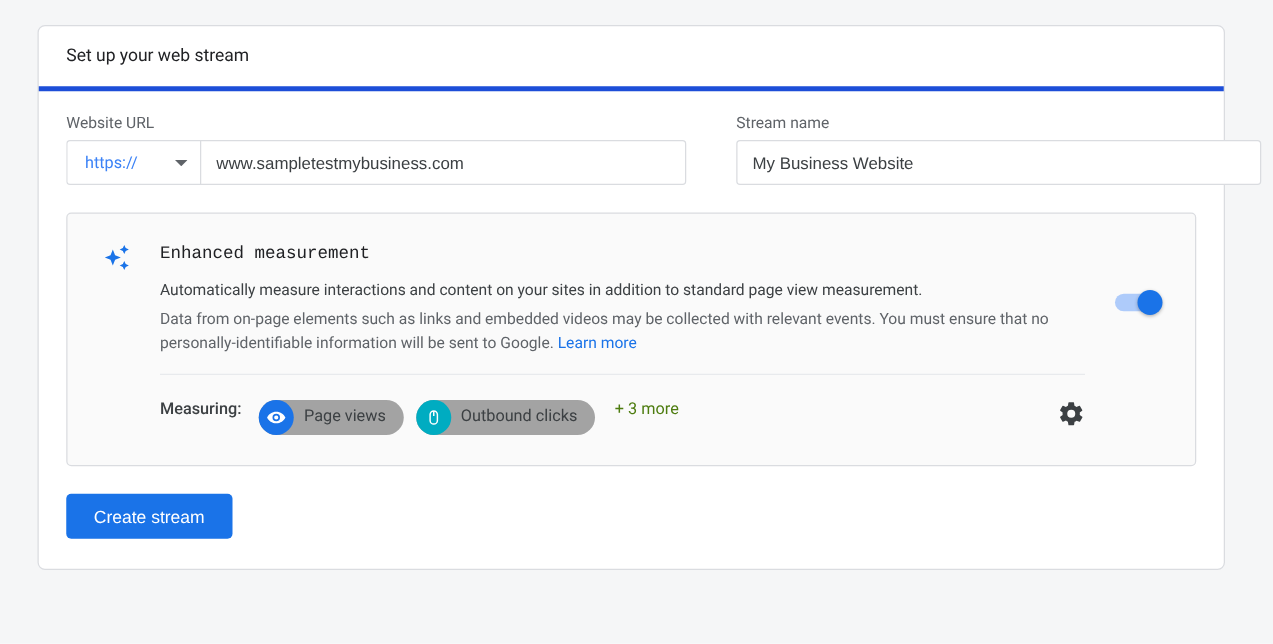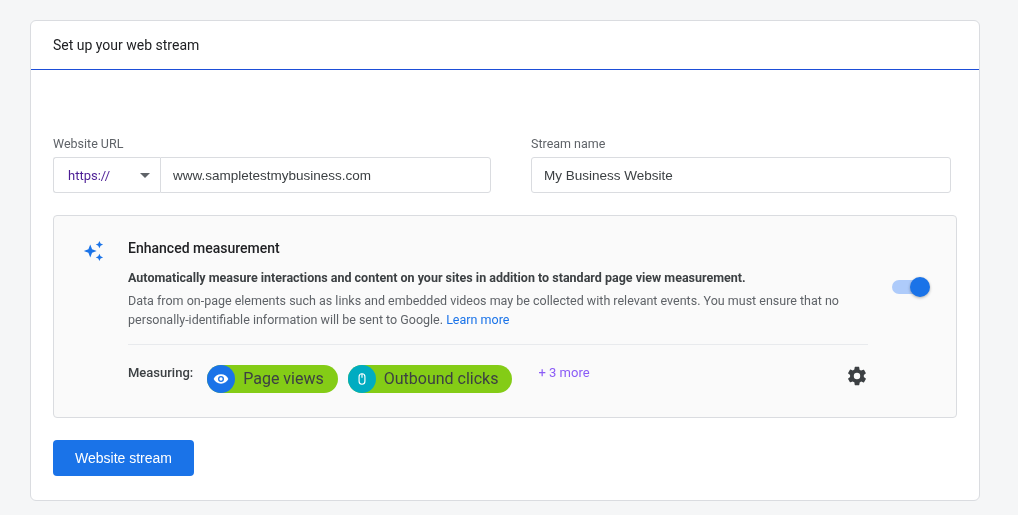--- a/index.html
+++ b/index.html
@@ -12,78 +12,77 @@
     color: #3c4043;
   }
   .card {
     background: #fff;
     border: 1px solid #dadce0;
     border-radius: 6px;
     width: 950px;
   }
   .card-header {
     padding: 16px 22px;
-    border-bottom: 1px solid #1d4ed8;
+    border-bottom: 4px solid #1d4ed8;
     font-size: 14px;
     color: #202124;
   }
   .card-body {
     padding: 18px 22px 24px 22px;
   }
   .row {
     display: flex;
     gap: 40px;
-    margin-top: 48px;
   }
   .field-group { display:flex; flex-direction:column; }
   .field-label {
     font-size: 12.5px;
     color: #5f6368;
     margin-bottom: 6px;
     font-weight: 400;
   }
   .url-row { display:flex; }
   .proto-select {
     display:flex; align-items:center; justify-content:space-between;
     width:107px; height:36px;
     border:1px solid #dadce0; border-right:none;
     border-radius:3px 0 0 3px;
     padding:0 10px 0 14px;
-    font-size:13px; color:#4c1d95;
+    font-size:13px; color:#3b82f6;
     background:#fff;
     cursor:pointer;
   }
   .dropdown-arrow { display:flex; }
   .text-input {
     height:36px;
     border:1px solid #dadce0;
     border-radius:3px;
     padding:0 12px;
     font-size:13.5px;
     color:#3c4043;
     outline:none;
     background:#fff;
   }
-  .text-input.url { border-radius:0 3px 3px 0; width:331px; }
+  .text-input.url { border-radius:0 3px 3px 0; width:389px; }
   .text-input.stream { width:420px; }
 
   .em-card {
     margin-top: 22px;
     border:1px solid #dadce0;
     border-radius:4px;
     background:#fafafa;
     padding:24px 28px;
     display:flex;
     align-items:flex-start;
   }
   .sparkle-col { width:46px; flex-shrink:0; }
   .sparkle { color:#1a73e8; }
   .em-content { flex:1; }
-  .em-title { font-size:14px; font-weight:500; color:#202124; }
-  .em-sub1 { margin-top:14px; font-size:12.5px; font-weight:700; color:#3c4043; }
+  .em-title { font-size:14px; font-weight:500; color:#202124;font-family:Liberation Mono, monospace; }
+  .em-sub1 { margin-top:14px; font-size:12.5px; font-weight:400; color:#3c4043; }
   .em-sub2 { margin-top:6px; font-size:12.5px; color:#5f6368; line-height:1.55; max-width:720px; }
   .learn-more { color:#1a73e8; text-decoration:none; cursor:pointer; }
   .em-divider { margin-top:14px; border-top:1px solid #e8eaed; }
   .em-toggle-col { width:60px; display:flex; justify-content:flex-end; align-items:flex-start; padding-top:40px;}
   .toggle {
     position:relative; width:36px; height:14px; border-radius:7px;
     background:#aecbfa; cursor:pointer;
   }
   .toggle-knob {
     position:absolute; right:-2px; top:-3px;
@@ -92,36 +91,36 @@
     box-shadow:0 1px 3px rgba(0,0,0,.3);
   }
 
   .measuring-row {
     display:flex; align-items:flex-start; gap:10px;
     margin-top:20px;
   }
   .measuring-label { font-size:13px; font-weight:500; color:#3c4043; margin-right:4px;}
   .chip {
     display:inline-flex; align-items:center;
-    background:#84cc16;
+    background:#a3a3a3;
     border-radius:14px;
     height:28px;
     padding-right:14px;
-    font-size:16px; color:#3c4043;
+    font-size:13px; color:#3c4043;
   }
   .chip-icon {
     width:28px; height:28px; border-radius:50%;
     display:flex; align-items:center; justify-content:center;
     margin-right:8px;
     color:#fff;
   }
   .chip-icon.blue { background:#1a73e8; }
   .chip-icon.green { background:#7cb342; }
   .chip-icon.cyan { background:#00acc1; }
-  .more-link { color:#8b5cf6; font-size:13px; cursor:pointer; margin-left:16px;}
+  .more-link { color:#4d7c0f; font-size:13px; cursor:pointer; margin-left:6px;}
   .gear-btn { margin-left:auto; cursor:pointer; color:#3c4043; display:flex; }
 
   .create-btn {
     margin-top:22px;
     display:inline-flex; align-items:center; justify-content:center;
     height:36px; padding:0 22px;
     background:#1a73e8; color:#fff;
     border:none; border-radius:4px;
     font-size:14px; font-weight:400;
     cursor:pointer;
@@ -199,15 +198,15 @@
           </span>
         </div>
       </div>
       <div class="em-toggle-col">
         <div class="toggle">
           <div class="toggle-knob"></div>
         </div>
       </div>
     </div>
 
-    <button class="create-btn">Website stream</button>
+    <button class="create-btn">Create stream</button>
   </div>
 </div>
 
 </body></html>

